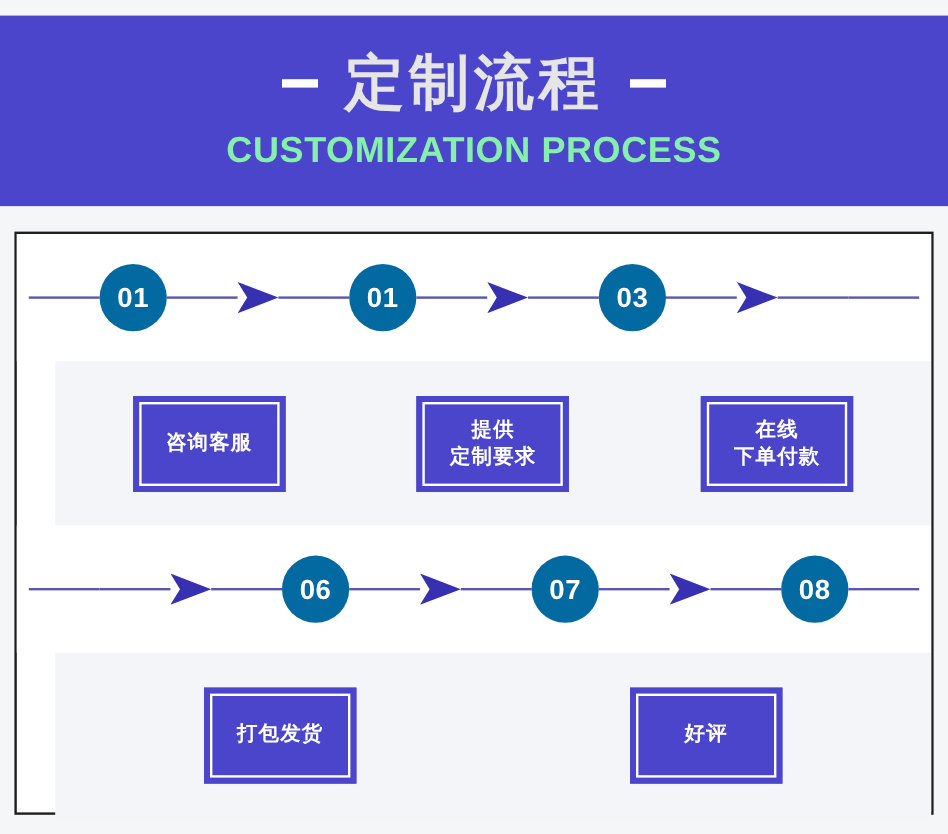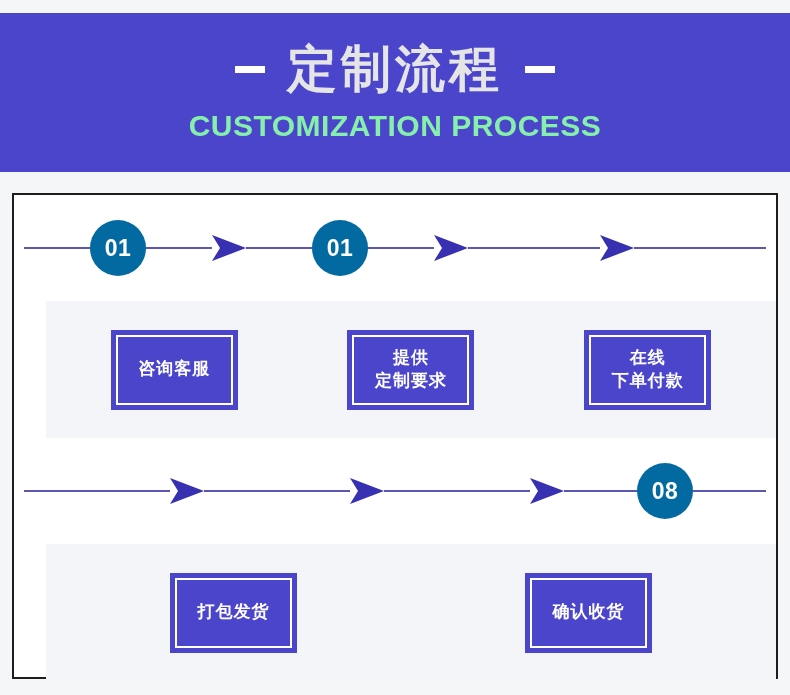--- a/index.html
+++ b/index.html
@@ -178,20 +178,21 @@
     <svg class="arrow-head" viewBox="0 0 34 26" aria-hidden="true">
       <polygon points="34,13 0,26 8,13 0,0" fill="#3730b0"></polygon>
     </svg>
     <span class="rail"></span>
     <div class="step-circle">01</div>
     <span class="rail"></span>
     <svg class="arrow-head" viewBox="0 0 34 26" aria-hidden="true">
       <polygon points="34,13 0,26 8,13 0,0" fill="#3730b0"></polygon>
     </svg>
     <span class="rail"></span>
+    <div class="step-circle">03</div>
     <span class="rail"></span>
     <svg class="arrow-head" viewBox="0 0 34 26" aria-hidden="true">
       <polygon points="34,13 0,26 8,13 0,0" fill="#3730b0"></polygon>
     </svg>
     <span class="rail"></span>
     <span class="rail"></span>
   </div>
 
   <div class="labels-row">
     <div class="label-box">
@@ -207,36 +208,38 @@
     </div>
   </div>
 
   <div class="steps-row">
     <span class="rail"></span>
     <span class="rail"></span>
     <svg class="arrow-head" viewBox="0 0 34 26" aria-hidden="true">
       <polygon points="34,13 0,26 8,13 0,0" fill="#3730b0"></polygon>
     </svg>
     <span class="rail"></span>
-    <span class="rail"></span>
-    <svg class="arrow-head" viewBox="0 0 34 26" aria-hidden="true">
-      <polygon points="34,13 0,26 8,13 0,0" fill="#3730b0"></polygon>
-    </svg>
-    <span class="rail"></span>
+    <div class="step-circle">06</div>
+    <span class="rail"></span>
+    <svg class="arrow-head" viewBox="0 0 34 26" aria-hidden="true">
+      <polygon points="34,13 0,26 8,13 0,0" fill="#3730b0"></polygon>
+    </svg>
+    <span class="rail"></span>
+    <div class="step-circle">07</div>
     <span class="rail"></span>
     <svg class="arrow-head" viewBox="0 0 34 26" aria-hidden="true">
       <polygon points="34,13 0,26 8,13 0,0" fill="#3730b0"></polygon>
     </svg>
     <span class="rail"></span>
     <div class="step-circle">08</div>
     <span class="rail"></span>
   </div>
 
   <div class="labels-row">
     <div class="label-box">
       <span class="label-text">打包发货</span>
     </div>
     <div class="label-box">
-      <span class="label-text">确认收货</span>
+      <span class="label-text">好评</span>
     </div>
   </div>
 
 </div>
 
 </body></html>

